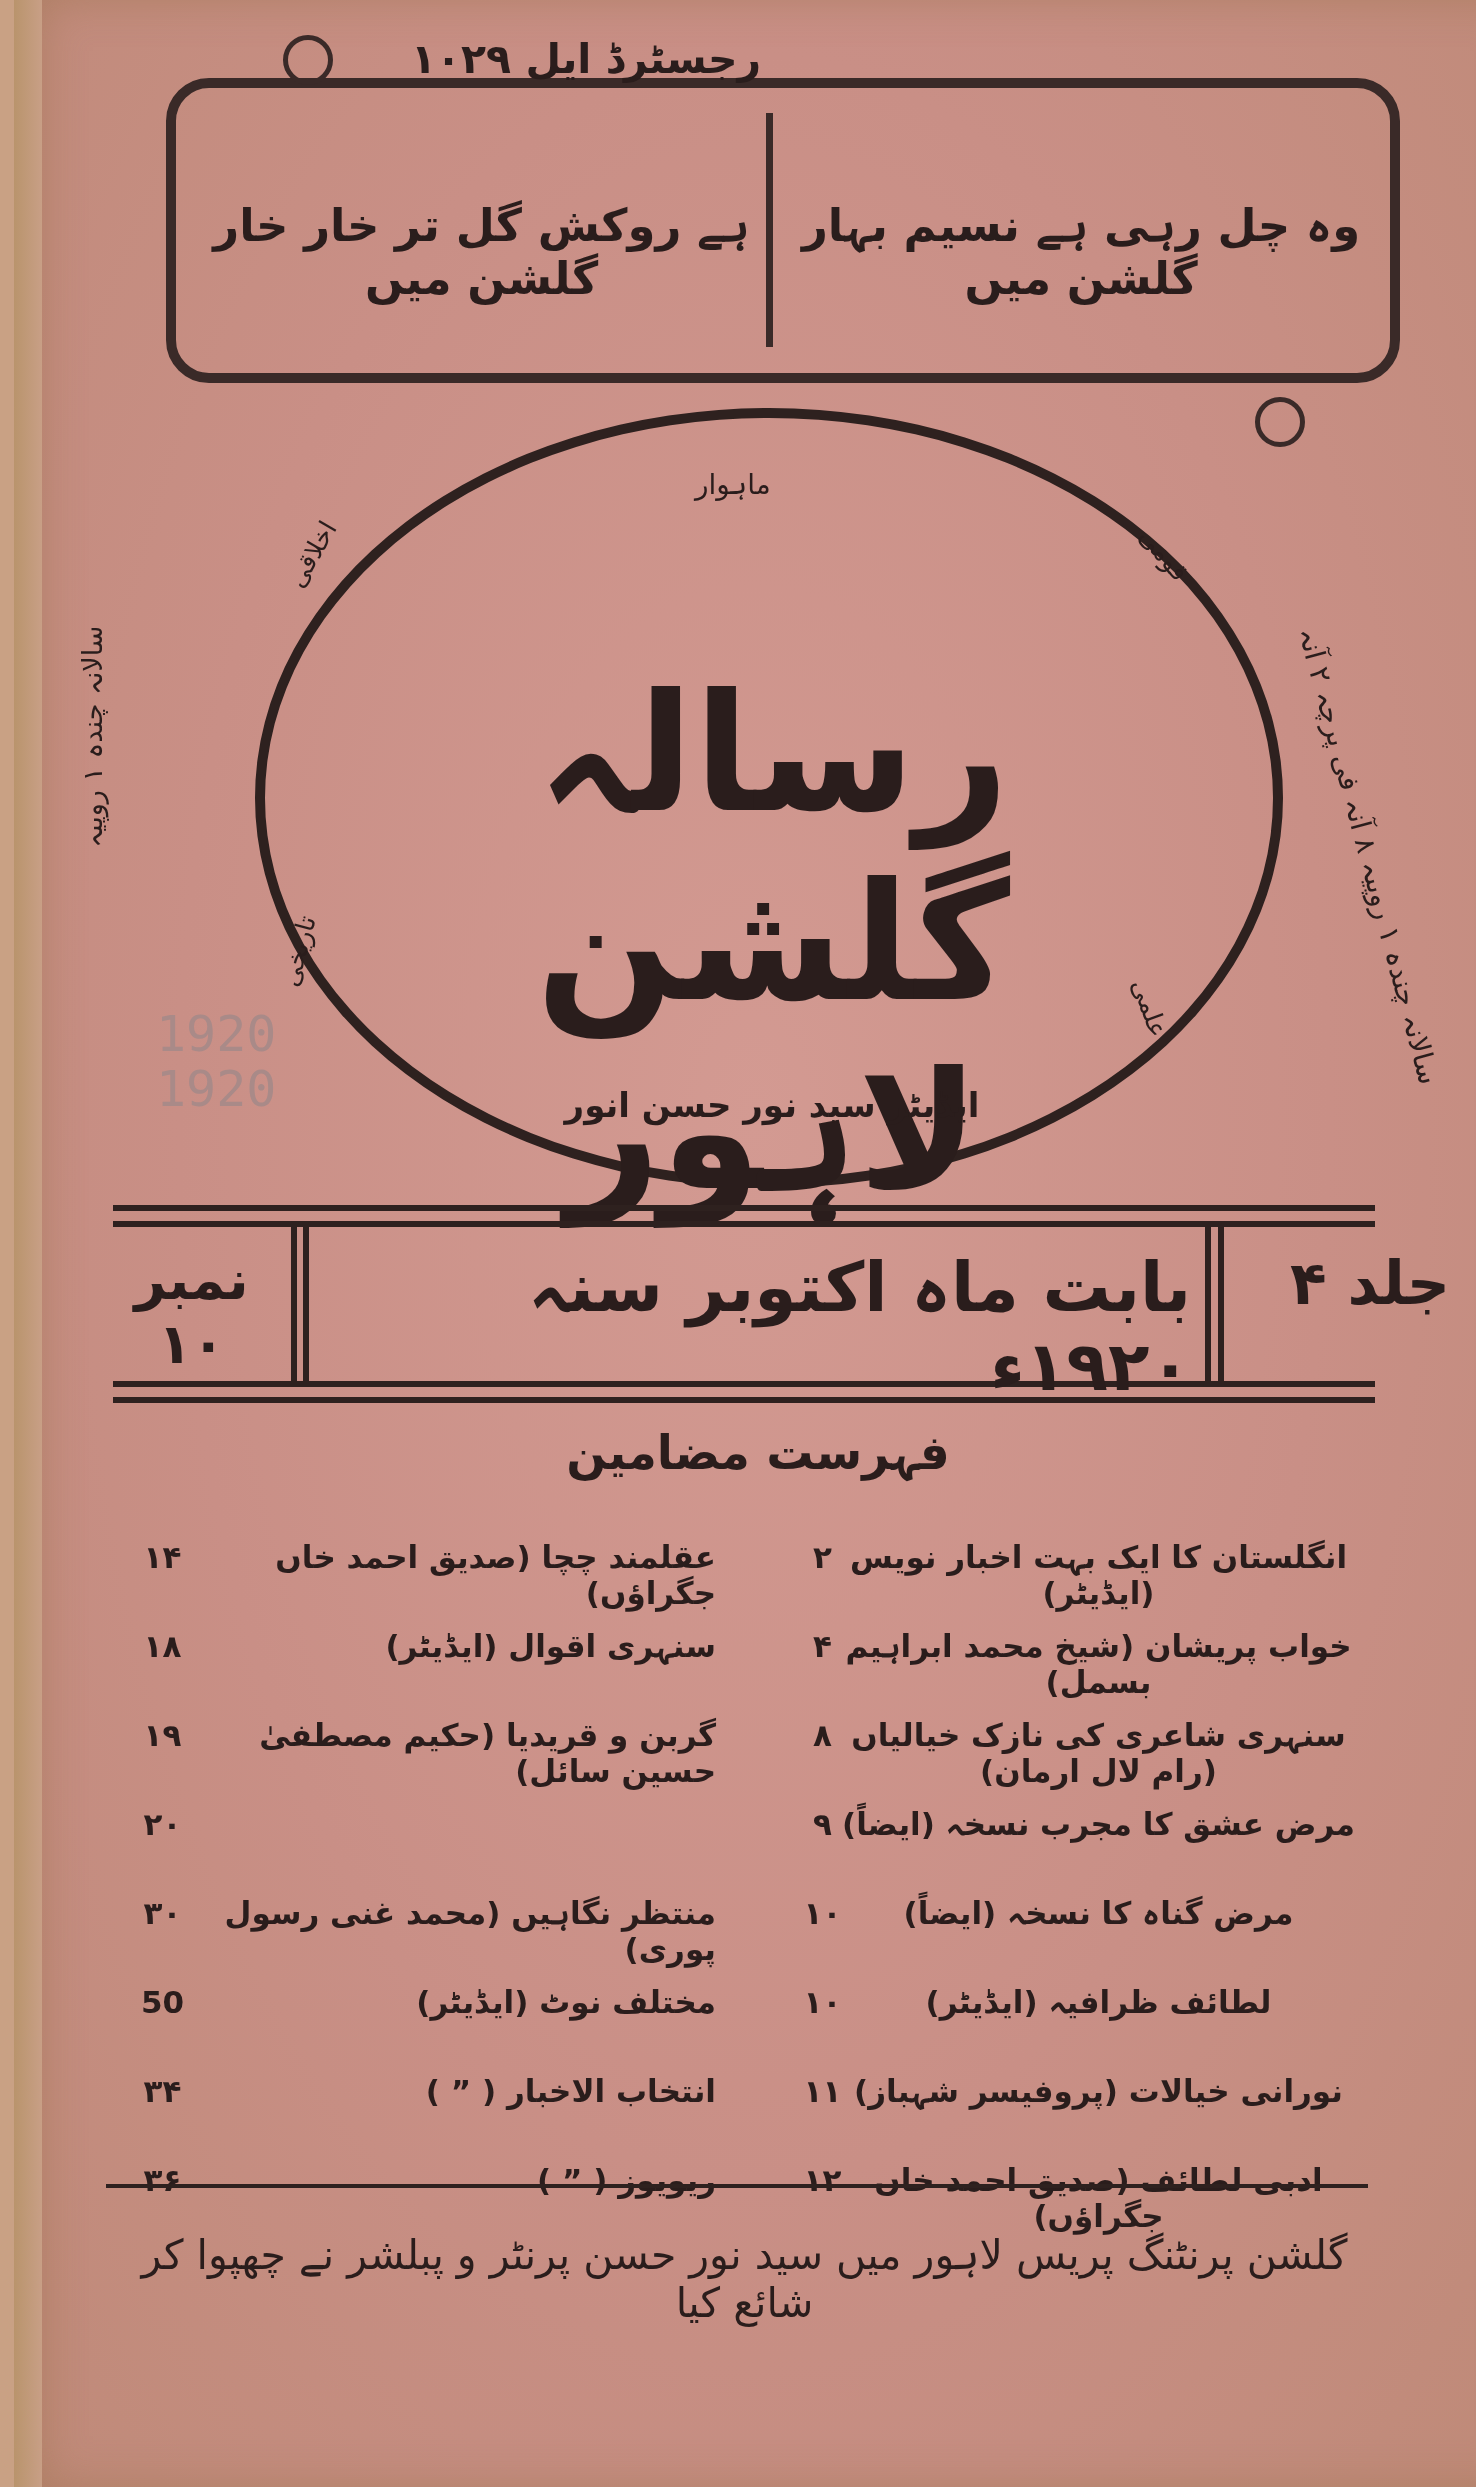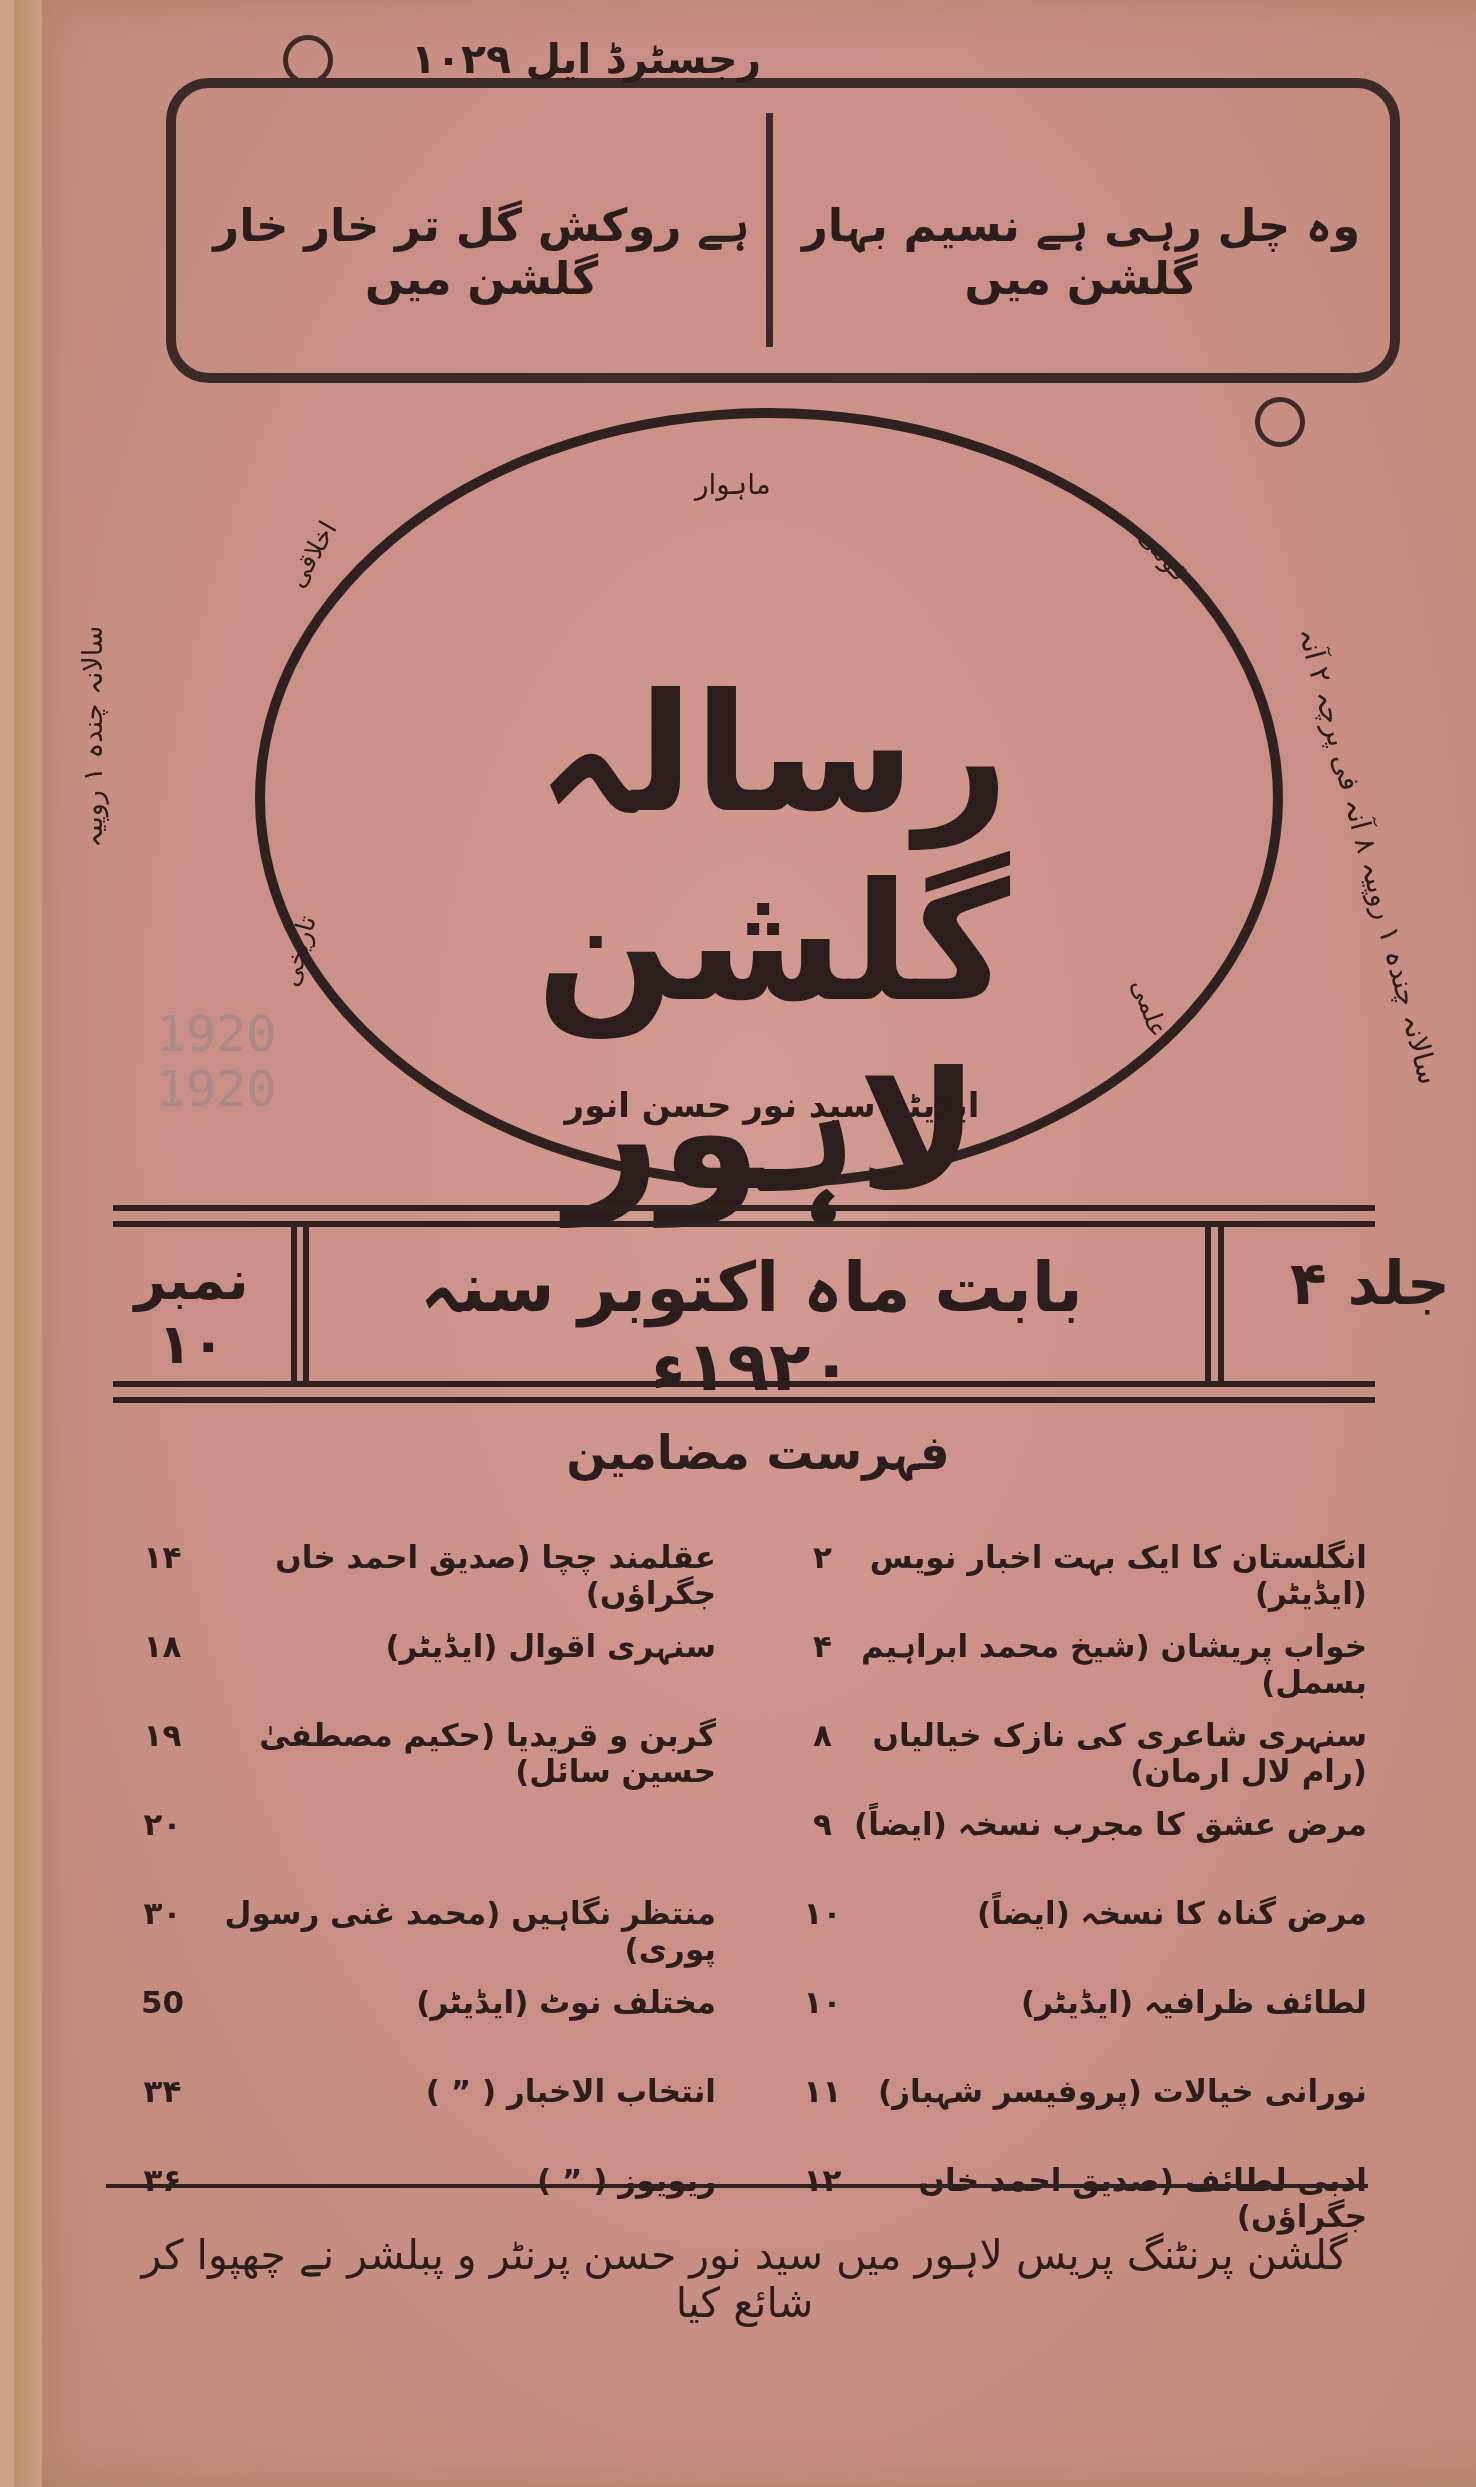--- a/index.html
+++ b/index.html
@@ -48,28 +48,28 @@
   .side-right-long { position:absolute; left:1014px; top:759px; width:638px; font-size:28px; transform:rotate(75deg); }
   .side-left-long { position:absolute; left:-64px; top:752px; width:284px; font-size:27px; transform:rotate(-90deg); }
   .side-bl { position:absolute; left:248px; top:936px; font-size:25.5px; transform:rotate(-75deg); }
   .side-br { position:absolute; left:1106px; top:993px; font-size:25.5px; transform:rotate(70deg); }
   .pencil-mark { position:absolute; left:142px; top:1007px; font-size:50px; color:#a98a88; font-family:"DejaVu Sans Mono", monospace; line-height:1.1; }
 
   
   .band-line { position:absolute; left:99px; width:1262px; height:5.7px; background:#2e211f; }
   .band-sep { position:absolute; width:5.7px; background:#2e211f; }
   .vol { position:absolute; right:43px; top:1248px; font-size:60px; font-weight:bold; }
-  .issue-date { position:absolute; left:298px; top:1248px; width:879px; text-align:center; font-size:68px; font-weight:bold; }
+  .issue-date { position:absolute; left:298px; top:1248px; width:879px; text-align:right; font-size:68px; font-weight:bold; }
   .number { position:absolute; left:96px; top:1248px; width:163px; text-align:center; font-size:55px; font-weight:bold; }
 
   
   .contents-heading { position:absolute; left:496px; top:1425px; width:496px; text-align:center; font-size:47px; font-weight:bold; }
   .toc { position:absolute; left:106px; top:1539px; width:1255px; }
   .toc-row { position:relative; height:89px; font-size:31px; font-weight:bold; }
-  .toc-row .r-title { position:absolute; right:8px; width:553px; text-align:right; }
+  .toc-row .r-title { position:absolute; right:0; width:553px; text-align:center; }
   .toc-row .r-page { position:absolute; left:681px; width:43px; text-align:center; }
   .toc-row .l-title { position:absolute; right:659px; width:532px; text-align:right; }
   .toc-row .l-page { position:absolute; left:14px; width:57px; text-align:center; }
   .bottom-rule { position:absolute; left:92px; top:2184px; width:1262px; height:4.3px; background:#2e211f; }
   .imprint { position:absolute; left:121px; top:2205px; width:1219px; text-align:center; font-size:41px; font-weight:normal;margin-top:26px; }
 </style>
 </head>
 <body>
 
 <div class="page">

